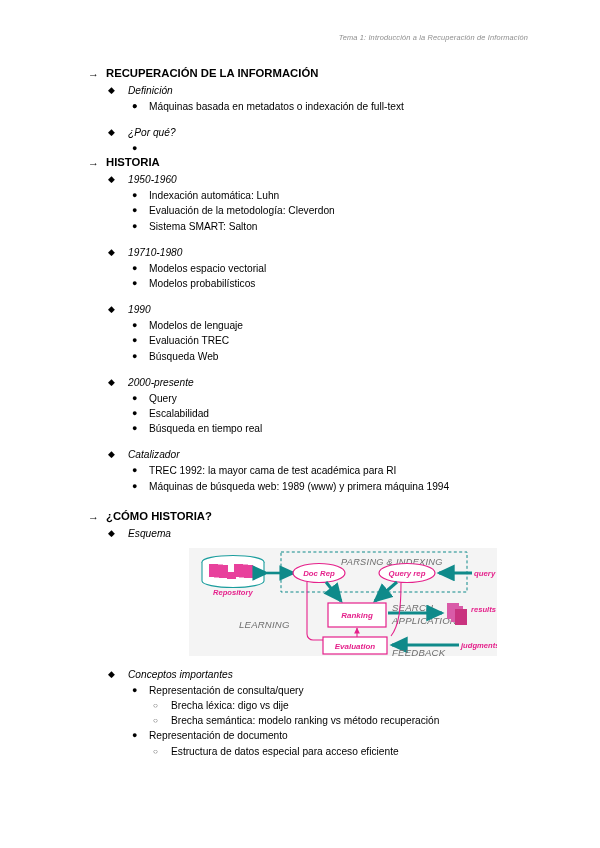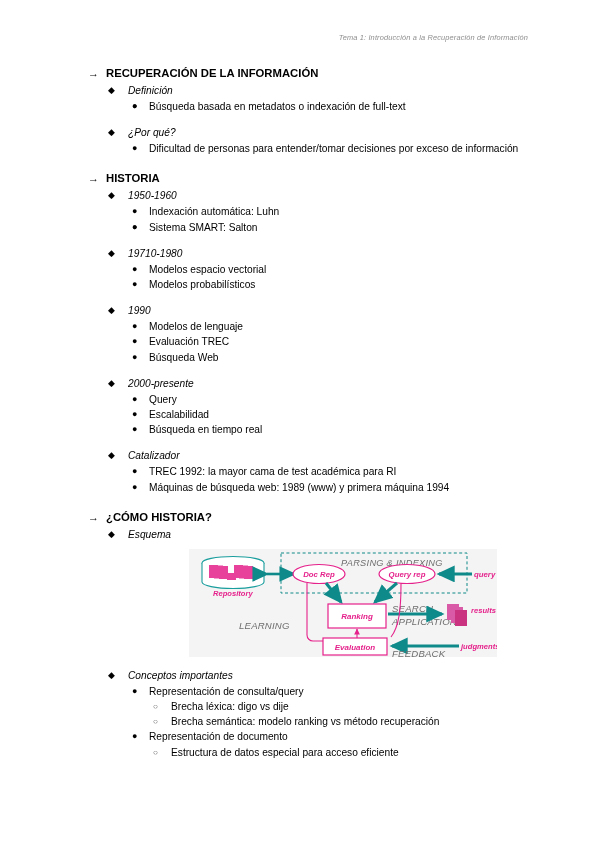--- a/index.html
+++ b/index.html
@@ -160,32 +160,31 @@
         <ul class="lvl2">
           <li class="l2 first">
             <span class="bullet">◆</span>
             <span>Definición</span>
             <ul class="lvl3">
               <li class="l3">
                 <span class="bullet">●</span>
               </li>
               <li class="l3">
                 <span class="bullet">●</span>
-                <span>Búsqueda basada en metadatos o indexación de full-text</span>
+                <span>Máquinas basada en metadatos o indexación de full-text</span>
               </li>
             </ul>
           </li>
 
           <li class="l2 spaced">
             <span class="bullet">◆</span>
             <span>¿Por qué?</span>
             <ul class="lvl3">
               <li class="l3">
                 <span class="bullet">●</span>
-                <span>Dificultad de personas para entender/tomar decisiones por exceso de información</span>
               </li>
             </ul>
           </li>
         </ul>
       </li>
 
       <div class="sec-gap"></div>
 
       <li class="l1">
         <span class="bullet">→</span>
@@ -195,20 +194,21 @@
           <li class="l2 first">
             <span class="bullet">◆</span>
             <span>1950-1960</span>
             <ul class="lvl3">
               <li class="l3">
                 <span class="bullet">●</span>
                 <span>Indexación automática: Luhn</span>
               </li>
               <li class="l3">
                 <span class="bullet">●</span>
+                <span>Evaluación de la metodología: Cleverdon</span>
               </li>
               <li class="l3">
                 <span class="bullet">●</span>
                 <span>Sistema SMART: Salton</span>
               </li>
             </ul>
           </li>
 
           <li class="l2 spaced">
             <span class="bullet">◆</span>

